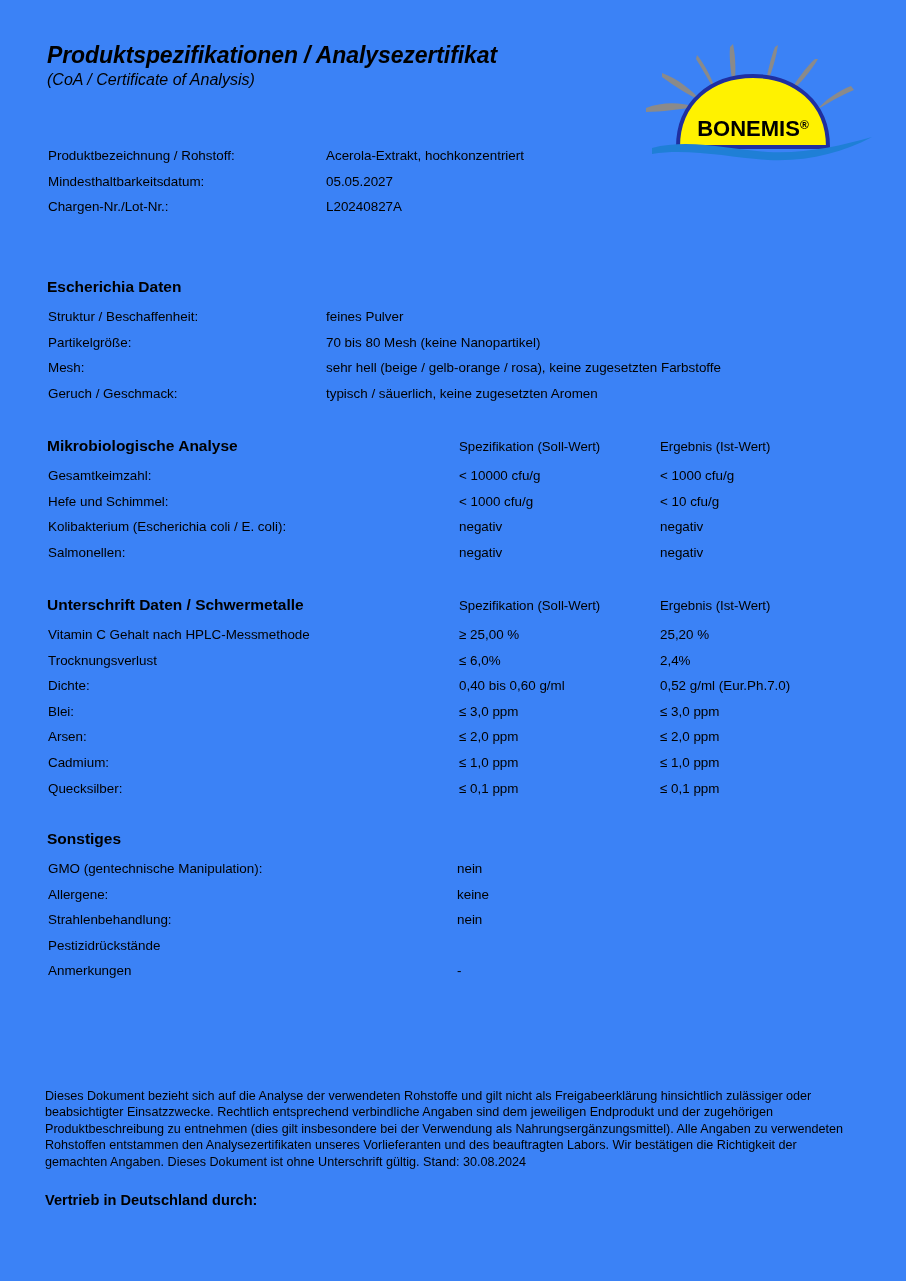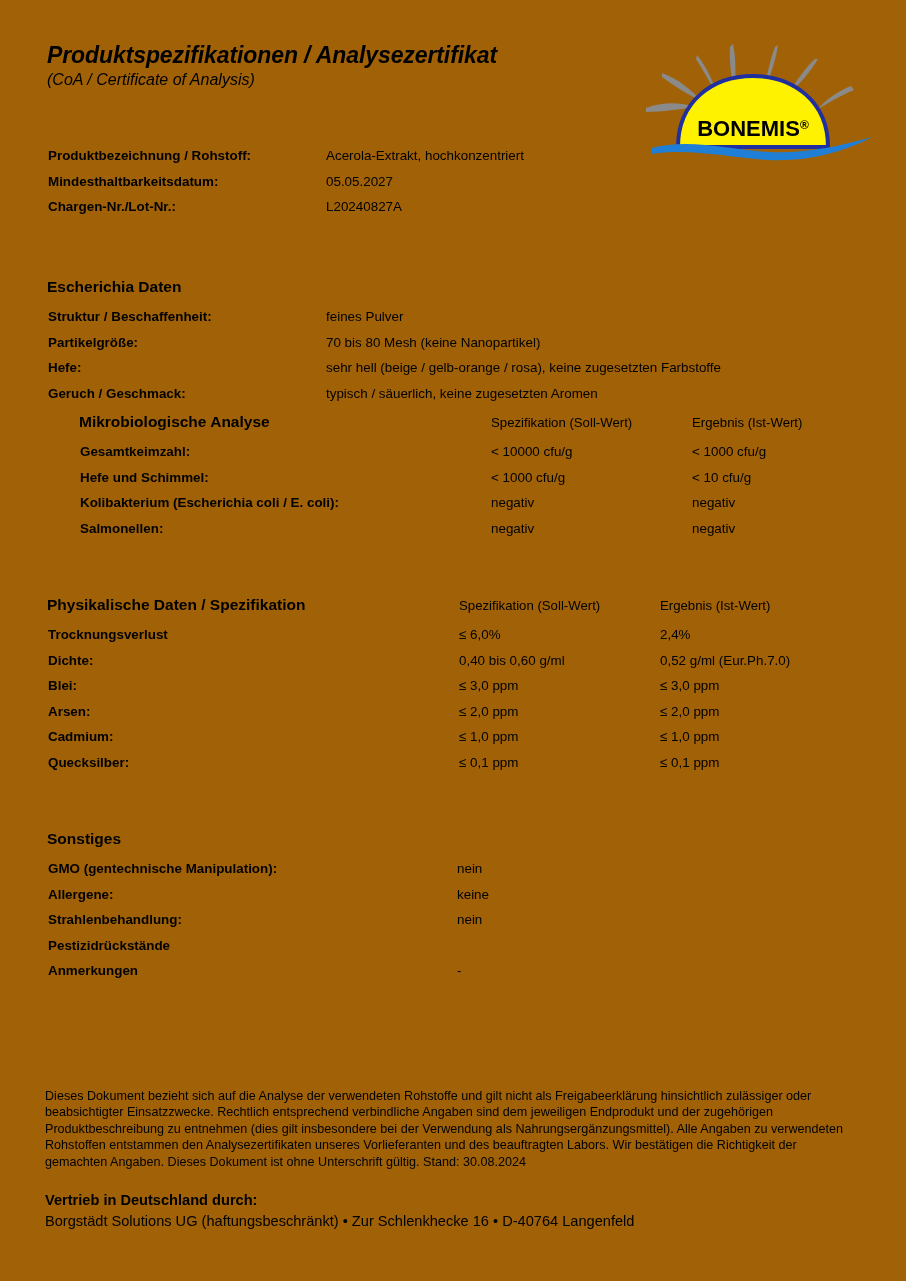--- a/index.html
+++ b/index.html
@@ -9,21 +9,21 @@
     background: #ffffff;
   }
   body {
     font-family: "Liberation Sans", sans-serif;
     color: #000000;
   }
   .page {
     position: relative;
     width: 906px;
     height: 1281px;
-    background: #a16207;
+    background: #3b82f6;
     overflow: hidden;
   }
 
   
   .doc-header {
     position: absolute;
     left: 47px;
     top: 42px;
     width: 600px;
   }
@@ -86,21 +86,20 @@
     position: relative;
     height: 25.6px;
     font-size: 13.4px;
     line-height: 25.6px;
     white-space: nowrap;
   }
   .row .label {
     position: absolute;
     left: 1px;
     top: 0;
-    font-weight: bold;
   }
   .row .v1 {
     position: absolute;
     top: 0;
   }
   .row .v2 {
     position: absolute;
     top: 0;
     left: 613px;
   }
@@ -191,31 +190,31 @@
     <div class="rows narrow">
       <div class="row">
         <span class="label">Struktur / Beschaffenheit:</span>
         <span class="v1">feines Pulver</span>
       </div>
       <div class="row">
         <span class="label">Partikelgröße:</span>
         <span class="v1">70 bis 80 Mesh (keine Nanopartikel)</span>
       </div>
       <div class="row">
-        <span class="label">Hefe:</span>
+        <span class="label">Mesh:</span>
         <span class="v1">sehr hell (beige / gelb-orange / rosa), keine zugesetzten Farbstoffe</span>
       </div>
       <div class="row">
         <span class="label">Geruch / Geschmack:</span>
         <span class="v1">typisch / säuerlich, keine zugesetzten Aromen</span>
       </div>
     </div>
   </div>
 
-  <div class="section" style="top:413px;margin-left:32px;">
+  <div class="section" style="top:437px;">
     <div class="section-head">
       <div class="section-title">Mikrobiologische Analyse</div>
       <div class="col-head spec">Spezifikation (Soll-Wert)</div>
       <div class="col-head res">Ergebnis (Ist-Wert)</div>
     </div>
     <div class="rows cols">
       <div class="row">
         <span class="label">Gesamtkeimzahl:</span>
         <span class="v1">&lt; 10000 cfu/g</span>
         <span class="v2">&lt; 1000 cfu/g</span>
@@ -233,25 +232,30 @@
       <div class="row">
         <span class="label">Salmonellen:</span>
         <span class="v1">negativ</span>
         <span class="v2">negativ</span>
       </div>
     </div>
   </div>
 
   <div class="section" style="top:596px;">
     <div class="section-head">
-      <div class="section-title">Physikalische Daten / Spezifikation</div>
+      <div class="section-title">Unterschrift Daten / Schwermetalle</div>
       <div class="col-head spec">Spezifikation (Soll-Wert)</div>
       <div class="col-head res">Ergebnis (Ist-Wert)</div>
     </div>
     <div class="rows cols">
+      <div class="row">
+        <span class="label">Vitamin C Gehalt nach HPLC-Messmethode</span>
+        <span class="v1">≥ 25,00 %</span>
+        <span class="v2">25,20 %</span>
+      </div>
       <div class="row">
         <span class="label">Trocknungsverlust</span>
         <span class="v1">≤ 6,0%</span>
         <span class="v2">2,4%</span>
       </div>
       <div class="row">
         <span class="label">Dichte:</span>
         <span class="v1">0,40 bis 0,60 g/ml</span>
         <span class="v2">0,52 g/ml (Eur.Ph.7.0)</span>
       </div>
@@ -302,16 +306,15 @@
         <span class="label">Anmerkungen</span>
         <span class="v1">-</span>
       </div>
     </div>
   </div>
 
   <div class="disclaimer">Dieses Dokument bezieht sich auf die Analyse der verwendeten Rohstoffe und gilt nicht als Freigabeerklärung hinsichtlich zulässiger oder beabsichtigter Einsatzzwecke. Rechtlich entsprechend verbindliche Angaben sind dem jeweiligen Endprodukt und der zugehörigen Produktbeschreibung zu entnehmen (dies gilt insbesondere bei der Verwendung als Nahrungsergänzungsmittel). Alle Angaben zu verwendeten Rohstoffen entstammen den Analysezertifikaten unseres Vorlieferanten und des beauftragten Labors. Wir bestätigen die Richtigkeit der gemachten Angaben. Dieses Dokument ist ohne Unterschrift gültig. Stand: 30.08.2024</div>
 
   <div class="vertrieb">
     <div class="vertrieb-title">Vertrieb in Deutschland durch:</div>
-    <div class="vertrieb-addr">Borgstädt Solutions UG (haftungsbeschränkt) • Zur Schlenkhecke 16 • D-40764 Langenfeld</div>
   </div>
 
 </div>
 
 </body></html>

